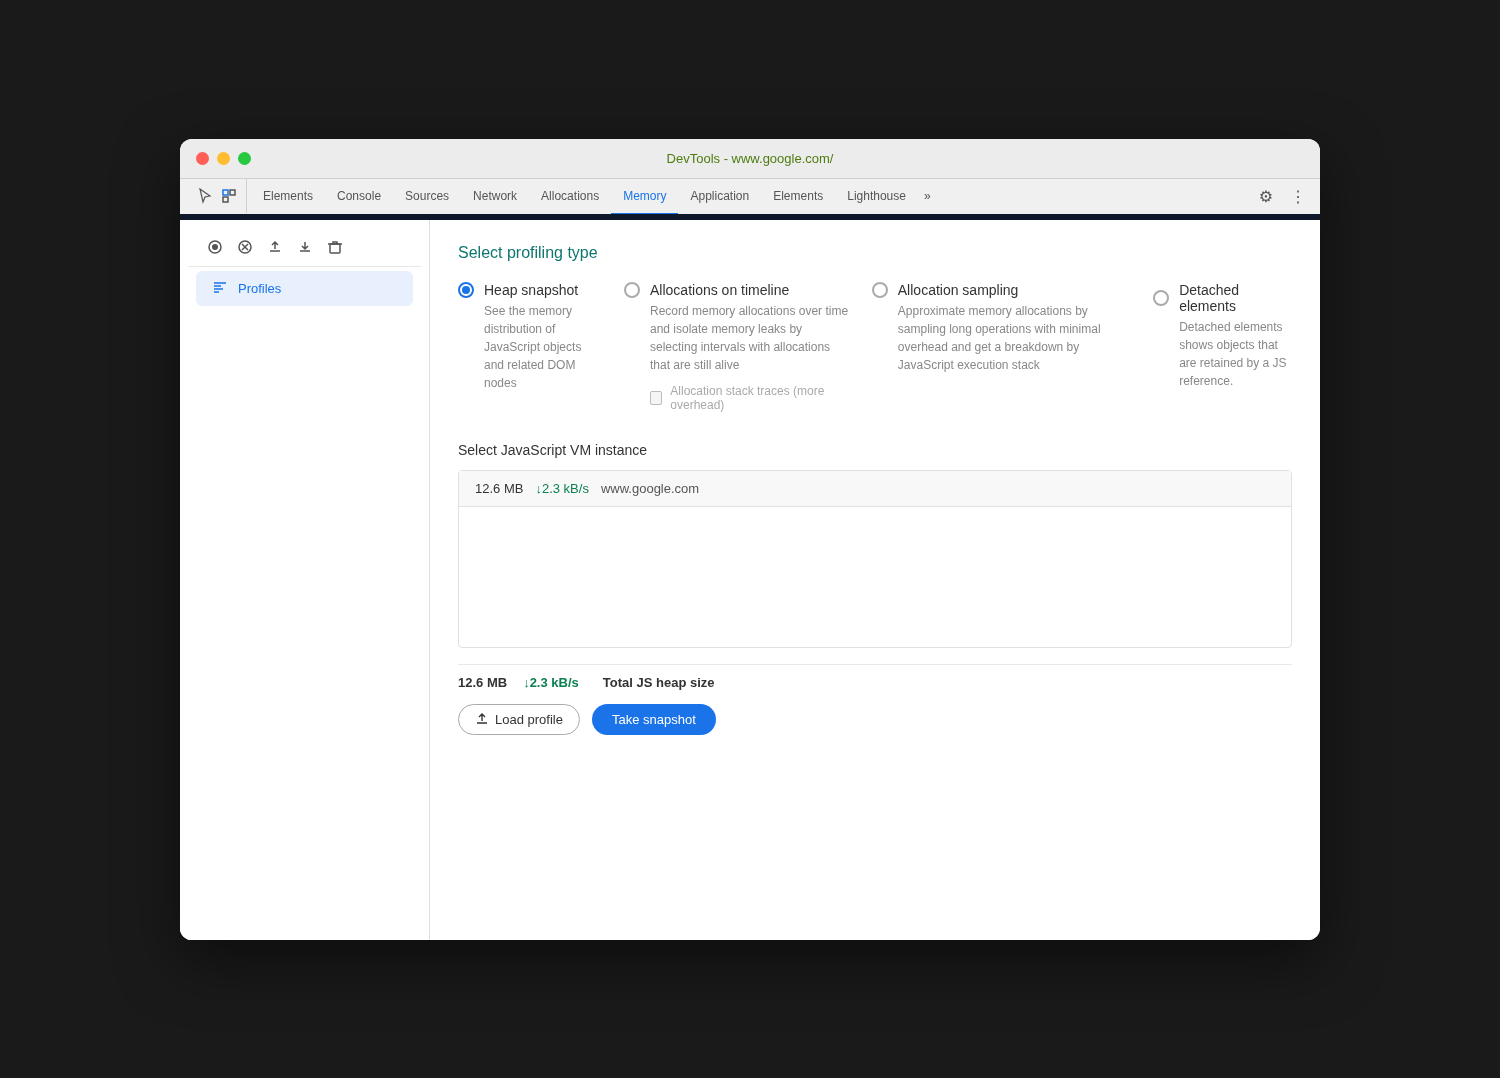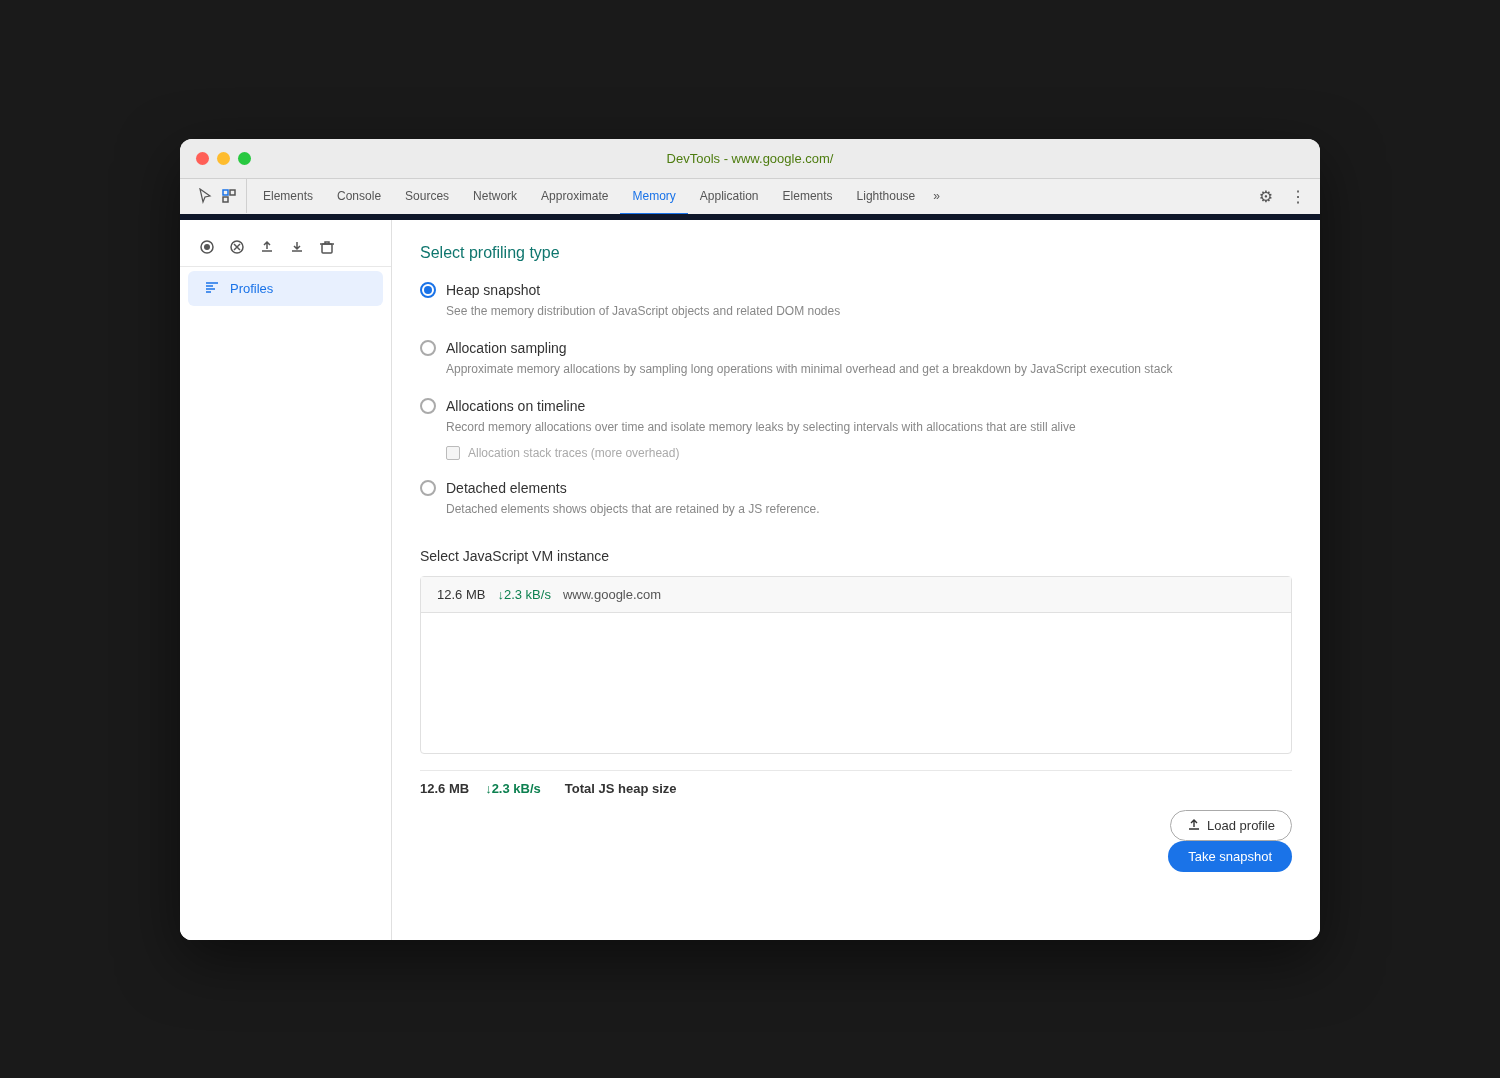--- a/index.html
+++ b/index.html
@@ -110,24 +110,24 @@
       cursor: pointer;
       border-radius: 4px;
       font-size: 16px;
     }
     .content {
       display: flex;
       background: white;
       min-height: 720px;
     }
     .sidebar {
-      width: 212px;
+      width: 250px;
       background: white;
       border-right: 1px solid #e0e0e0;
-      padding: 8px 0;
+      padding: 8px 8px;
     }
     .sidebar-icon-bar {
       display: flex;
       align-items: center;
       gap: 8px;
       padding: 8px 16px;
       border-bottom: 1px solid #e8e8e8;
       margin-bottom: 4px;
     }
     .sidebar-tool-icon {
@@ -166,21 +166,21 @@
       overflow-y: auto;
     }
     .section-title {
       font-size: 16px;
       font-weight: 400;
       color: #0f766e;
       margin-bottom: 20px;
     }
     .profiling-options {
       display: flex;
-      flex-direction: column;
+      flex-direction: row;
       gap: 20px;
       margin-bottom: 30px;
     }
     .option-item {
       display: flex;
       flex-direction: column;
       gap: 4px;
     }
     .option-header {
       display: flex;
@@ -297,23 +297,22 @@
     }
     .status-label {
       font-size: 13px;
       font-weight: 600;
       color: #333;
       margin-left: 8px;
     }
     .action-buttons {
       display: flex;
       align-items: flex-end;
-      gap: 0;
+      gap: 12px;
       padding: 4px 0;
-      flex-direction: column;
     }
     .btn-load {
       display: flex;
       align-items: center;
       gap: 6px;
       padding: 7px 16px;
       border: 1px solid #aaa;
       border-radius: 20px;
       background: white;
       font-size: 13px;
@@ -364,21 +363,21 @@
           <rect x="2" y="9" width="5" height="5" stroke="#555" stroke-width="1.5" fill="none"></rect>
           <rect x="9" y="2" width="5" height="5" stroke="#555" stroke-width="1.5" fill="none"></rect>
         </svg>
       </div>
     </div>
     <div class="tabs">
       <div class="tab">Elements</div>
       <div class="tab">Console</div>
       <div class="tab">Sources</div>
       <div class="tab">Network</div>
-      <div class="tab">Approximate</div>
+      <div class="tab">Allocations</div>
       <div class="tab active">Memory</div>
       <div class="tab">Application</div>
       <div class="tab">Elements</div>
       <div class="tab">Lighthouse</div>
       <div class="more-tabs">»</div>
     </div>
     <div class="toolbar-actions">
       <div class="toolbar-action-btn">⚙</div>
       <div class="toolbar-action-btn">⋮</div>
     </div>
@@ -441,40 +440,40 @@
             <div class="radio-btn selected">
             </div>
             <span class="option-label">Heap snapshot</span>
           </div>
           <div class="option-desc">See the memory distribution of JavaScript objects and related DOM nodes</div>
         </div>
 
         <div class="option-item">
           <div class="option-header">
             <div class="radio-btn"></div>
-            <span class="option-label">Allocation sampling</span>
-          </div>
-          <div class="option-desc">Approximate memory allocations by sampling long operations with minimal overhead and get a breakdown by JavaScript execution stack</div>
-        </div>
-
-        <div class="option-item">
-          <div class="option-header">
-            <div class="radio-btn"></div>
             <span class="option-label">Allocations on timeline</span>
           </div>
           <div class="option-desc">Record memory allocations over time and isolate memory leaks by selecting intervals with allocations that are still alive</div>
           <div class="checkbox-row">
             <div class="checkbox"></div>
             <span class="checkbox-label">Allocation stack traces (more overhead)</span>
           </div>
         </div>
 
         <div class="option-item">
           <div class="option-header">
             <div class="radio-btn"></div>
+            <span class="option-label">Allocation sampling</span>
+          </div>
+          <div class="option-desc">Approximate memory allocations by sampling long operations with minimal overhead and get a breakdown by JavaScript execution stack</div>
+        </div>
+
+        <div class="option-item">
+          <div class="option-header">
+            <div class="radio-btn"></div>
             <span class="option-label">Detached elements</span>
           </div>
           <div class="option-desc">Detached elements shows objects that are retained by a JS reference.</div>
         </div>
       </div>
 
       <h2 class="vm-section-title">Select JavaScript VM instance</h2>
 
       <div class="vm-instance-list">
         <div class="vm-instance">

